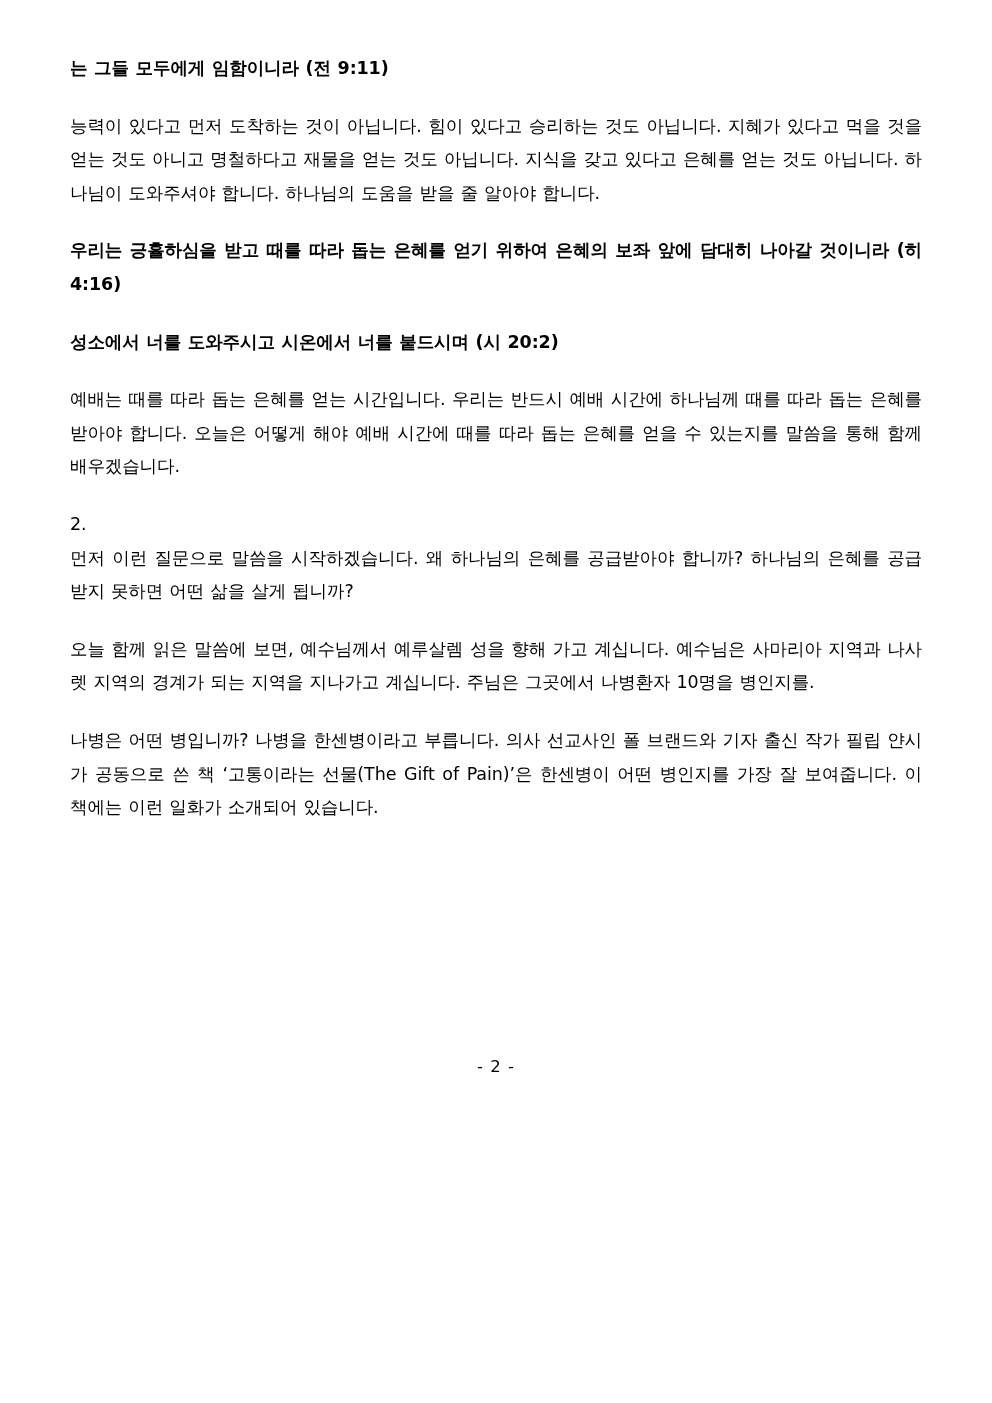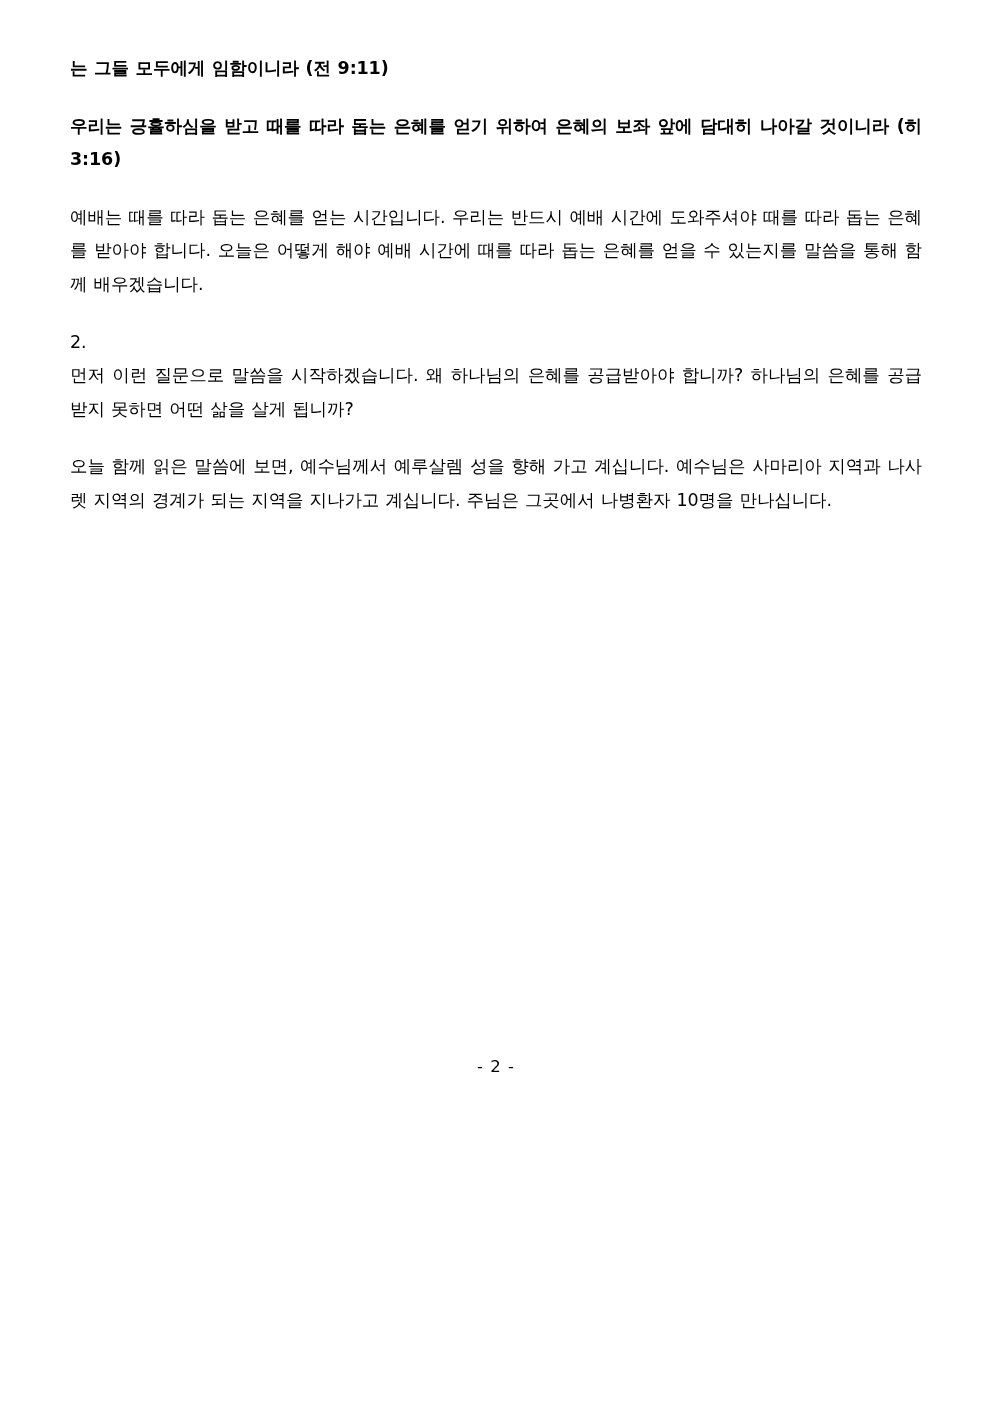--- a/index.html
+++ b/index.html
@@ -51,20 +51,23 @@
     font-size: 16.5px;
     letter-spacing: 1px;
   }
 </style>
 </head>
 <body>
 
 <div class="page">
   <div class="doc-body">
     <p class="para bold">는 그들 모두에게 임함이니라 (전 9:11)</p>
-    <p class="para bold">우리는 긍휼하심을 받고 때를 따라 돕는 은혜를 얻기 위하여 은혜의 보좌 앞에 담대히 나아갈 것이니라 (히 3:16)</p>
-    <p class="para">예배는 때를 따라 돕는 은혜를 얻는 시간입니다. 우리는 반드시 예배 시간에 도와주셔야 때를 따라 돕는 은혜를 받아야 합니다. 오늘은 어떻게 해야 예배 시간에 때를 따라 돕는 은혜를 얻을 수 있는지를 말씀을 통해 함께 배우겠습니다.</p>
+    <p class="para">능력이 있다고 먼저 도착하는 것이 아닙니다. 힘이 있다고 승리하는 것도 아닙니다. 지혜가 있다고 먹을 것을 얻는 것도 아니고 명철하다고 재물을 얻는 것도 아닙니다. 지식을 갖고 있다고 은혜를 얻는 것도 아닙니다. 하나님이 도와주셔야 합니다. 하나님의 도움을 받을 줄 알아야 합니다.</p>
+    <p class="para bold">우리는 긍휼하심을 받고 때를 따라 돕는 은혜를 얻기 위하여 은혜의 보좌 앞에 담대히 나아갈 것이니라 (히 4:16)</p>
+    <p class="para bold">성소에서 너를 도와주시고 시온에서 너를 붙드시며 (시 20:2)</p>
+    <p class="para">예배는 때를 따라 돕는 은혜를 얻는 시간입니다. 우리는 반드시 예배 시간에 하나님께 때를 따라 돕는 은혜를 받아야 합니다. 오늘은 어떻게 해야 예배 시간에 때를 따라 돕는 은혜를 얻을 수 있는지를 말씀을 통해 함께 배우겠습니다.</p>
     <p class="para tight nojust">2.</p>
     <p class="para">먼저 이런 질문으로 말씀을 시작하겠습니다. 왜 하나님의 은혜를 공급받아야 합니까? 하나님의 은혜를 공급받지 못하면 어떤 삶을 살게 됩니까?</p>
-    <p class="para">오늘 함께 읽은 말씀에 보면, 예수님께서 예루살렘 성을 향해 가고 계십니다. 예수님은 사마리아 지역과 나사렛 지역의 경계가 되는 지역을 지나가고 계십니다. 주님은 그곳에서 나병환자 10명을 만나십니다.</p>
+    <p class="para">오늘 함께 읽은 말씀에 보면, 예수님께서 예루살렘 성을 향해 가고 계십니다. 예수님은 사마리아 지역과 나사렛 지역의 경계가 되는 지역을 지나가고 계십니다. 주님은 그곳에서 나병환자 10명을 병인지를.</p>
+    <p class="para">나병은 어떤 병입니까? 나병을 한센병이라고 부릅니다. 의사 선교사인 폴 브랜드와 기자 출신 작가 필립 얀시가 공동으로 쓴 책 ‘고통이라는 선물(The Gift of Pain)’은 한센병이 어떤 병인지를 가장 잘 보여줍니다. 이 책에는 이런 일화가 소개되어 있습니다.</p>
   </div>
   <div class="page-number">- 2 -</div>
 </div>
 
 </body></html>

